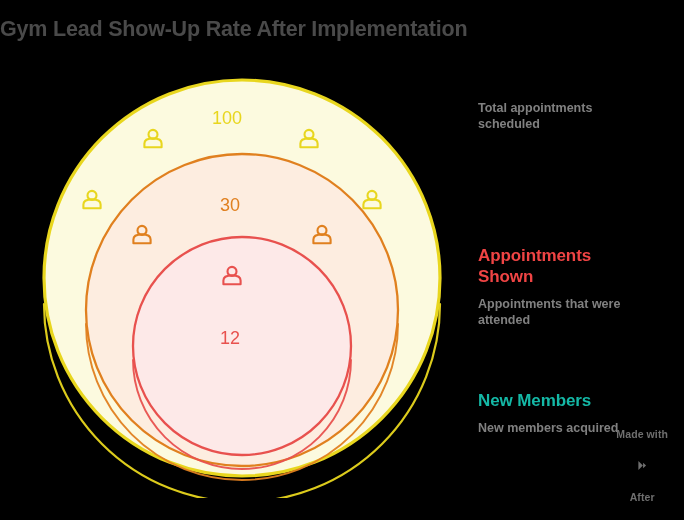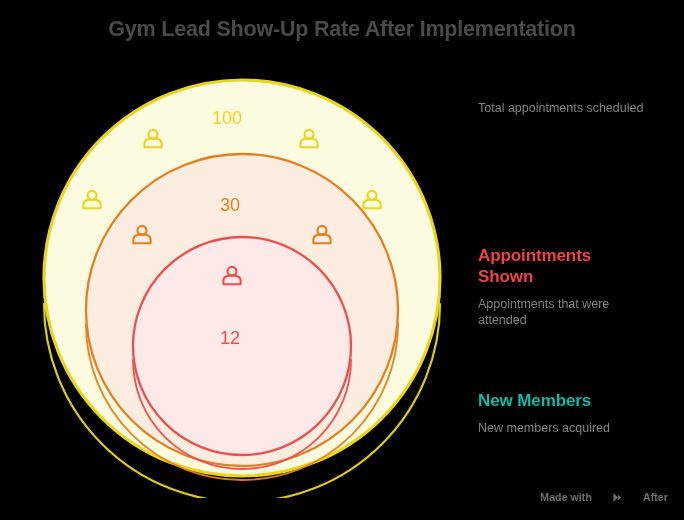--- a/index.html
+++ b/index.html
@@ -22,21 +22,20 @@
     height: 520px;
     background: #000000;
   }
 
   
   #page-title {
     position: absolute;
     left: 0;
     top: 17px;
     width: 684px;
-    text-align: center;
     font-size: 21.5px;
     font-weight: bold;
     letter-spacing: -0.2px;
     color: #4a4a4a;
     white-space: nowrap;
   }
 
   
   #diagram {
     position: absolute;
@@ -72,39 +71,40 @@
   .legend-title {
     font-size: 17px;
     font-weight: bold;
     line-height: 21px;
     letter-spacing: -0.1px;
     margin: 0 0 9px 0;
     width: 160px;
   }
   .legend-desc {
     font-size: 12.5px;
-    font-weight: normal;
+    font-weight: bold;
     line-height: 16px;
     color: #808080;
     margin: 0;
     width: 172px;
   }
 
   
   #watermark {
     position: absolute;
     right: 16px;
     bottom: 17px;
     display: flex;
     align-items: center;
     gap: 20px;
     font-size: 10.5px;
     font-weight: bold;
     color: #6f6f6f;
     letter-spacing: 0.1px;
+    flex-direction: column;
   }
   #watermark .wm-logo {
     display: inline-block;
     line-height: 0;
   }
 </style>
 </head>
 <body>
 
 <div id="canvas">

